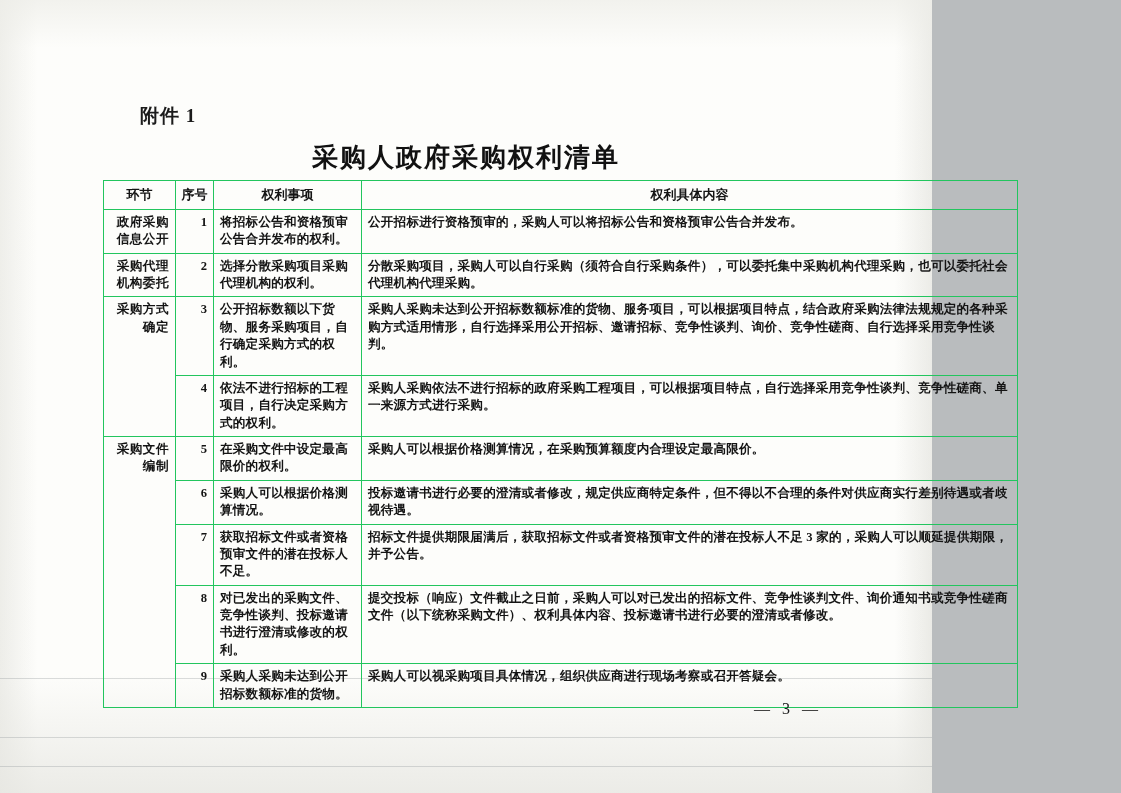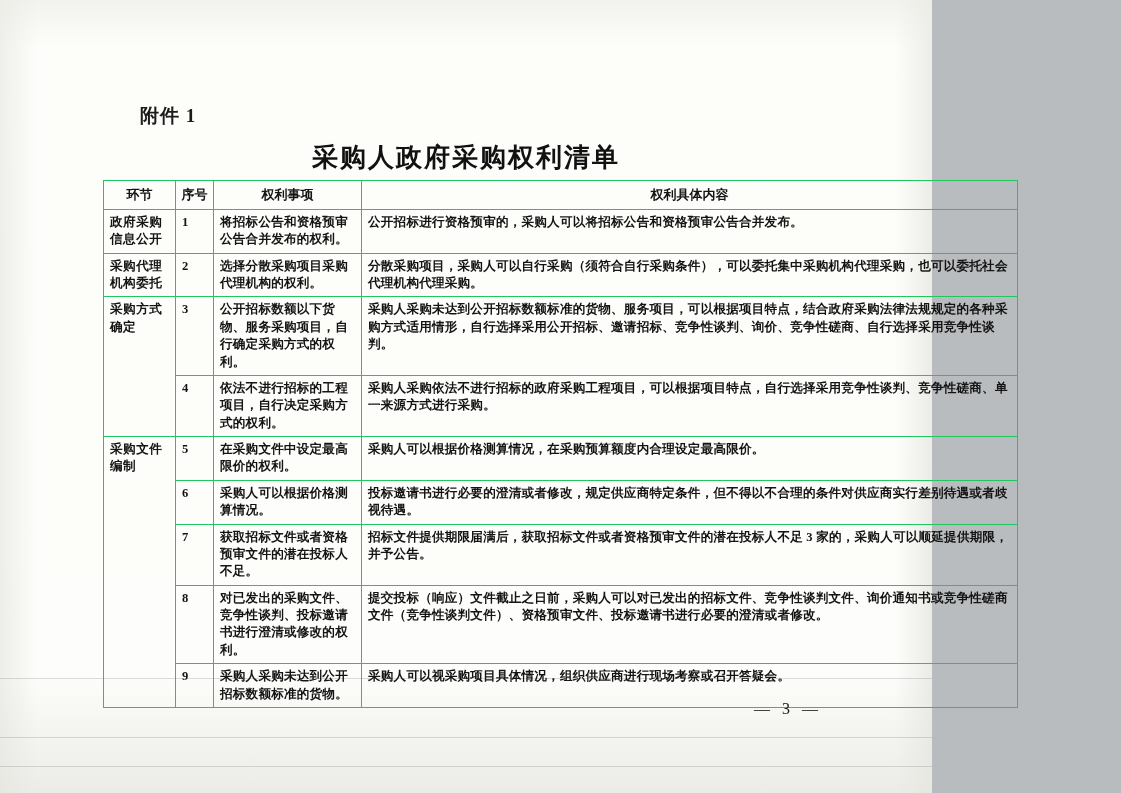--- a/index.html
+++ b/index.html
@@ -82,21 +82,21 @@
     vertical-align: middle;
     font-size: 13px;
     padding: 5px 4px;
   }
   col.c-stage { width: 72px; }
   col.c-no { width: 38px; }
   col.c-item { width: 148px; }
   col.c-detail { width: auto; }
 
   td.stage, td.no {
-    text-align: left;
+    text-align: right;
     vertical-align: middle;
   }
   td.stage {
     letter-spacing: 0.5px;
   }
   td.item { letter-spacing: 0.2px; }
   td.detail {
     vertical-align: middle;
     letter-spacing: 0.2px;
     margin-left: 40px;
@@ -175,21 +175,21 @@
           <td class="detail">投标邀请书进行必要的澄清或者修改，规定供应商特定条件，但不得以不合理的条件对供应商实行差别待遇或者歧视待遇。</td>
         </tr>
         <tr>
           <td class="no">7</td>
           <td class="item">获取招标文件或者资格预审文件的潜在投标人不足。</td>
           <td class="detail">招标文件提供期限届满后，获取招标文件或者资格预审文件的潜在投标人不足 3 家的，采购人可以顺延提供期限，并予公告。</td>
         </tr>
         <tr>
           <td class="no">8</td>
           <td class="item">对已发出的采购文件、竞争性谈判、投标邀请书进行澄清或修改的权利。</td>
-          <td class="detail">提交投标（响应）文件截止之日前，采购人可以对已发出的招标文件、竞争性谈判文件、询价通知书或竞争性磋商文件（竞争性谈判文件）、资格预审文件、投标邀请书进行必要的澄清或者修改。</td>
+          <td class="detail">提交投标（响应）文件截止之日前，采购人可以对已发出的招标文件、竞争性谈判文件、询价通知书或竞争性磋商文件（以下统称采购文件）、权利具体内容、投标邀请书进行必要的澄清或者修改。</td>
         </tr>
         <tr>
           <td class="no">9</td>
           <td class="item">采购人采购未达到公开招标数额标准的货物。</td>
           <td class="detail">采购人可以视采购项目具体情况，组织供应商进行现场考察或召开答疑会。</td>
         </tr>
       </tbody>
   </table>
 
   <div class="page-number">— 3 —</div>

